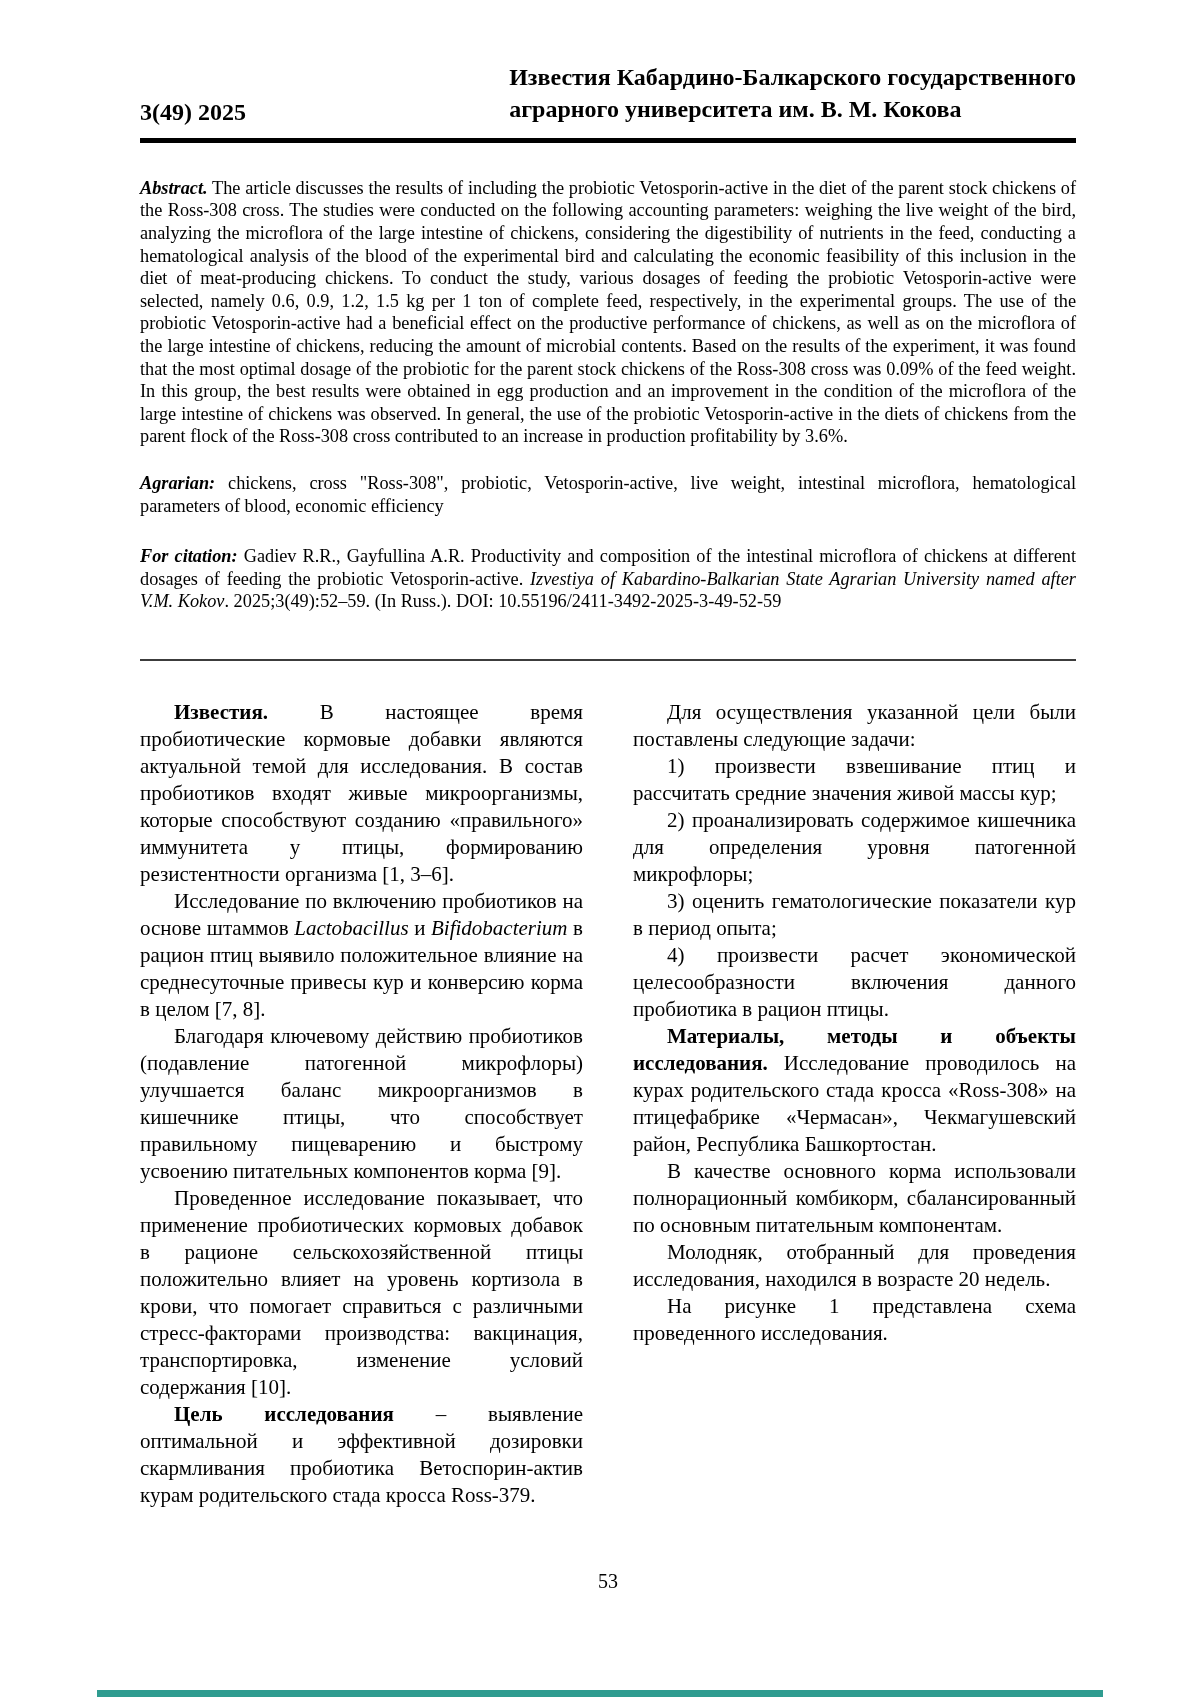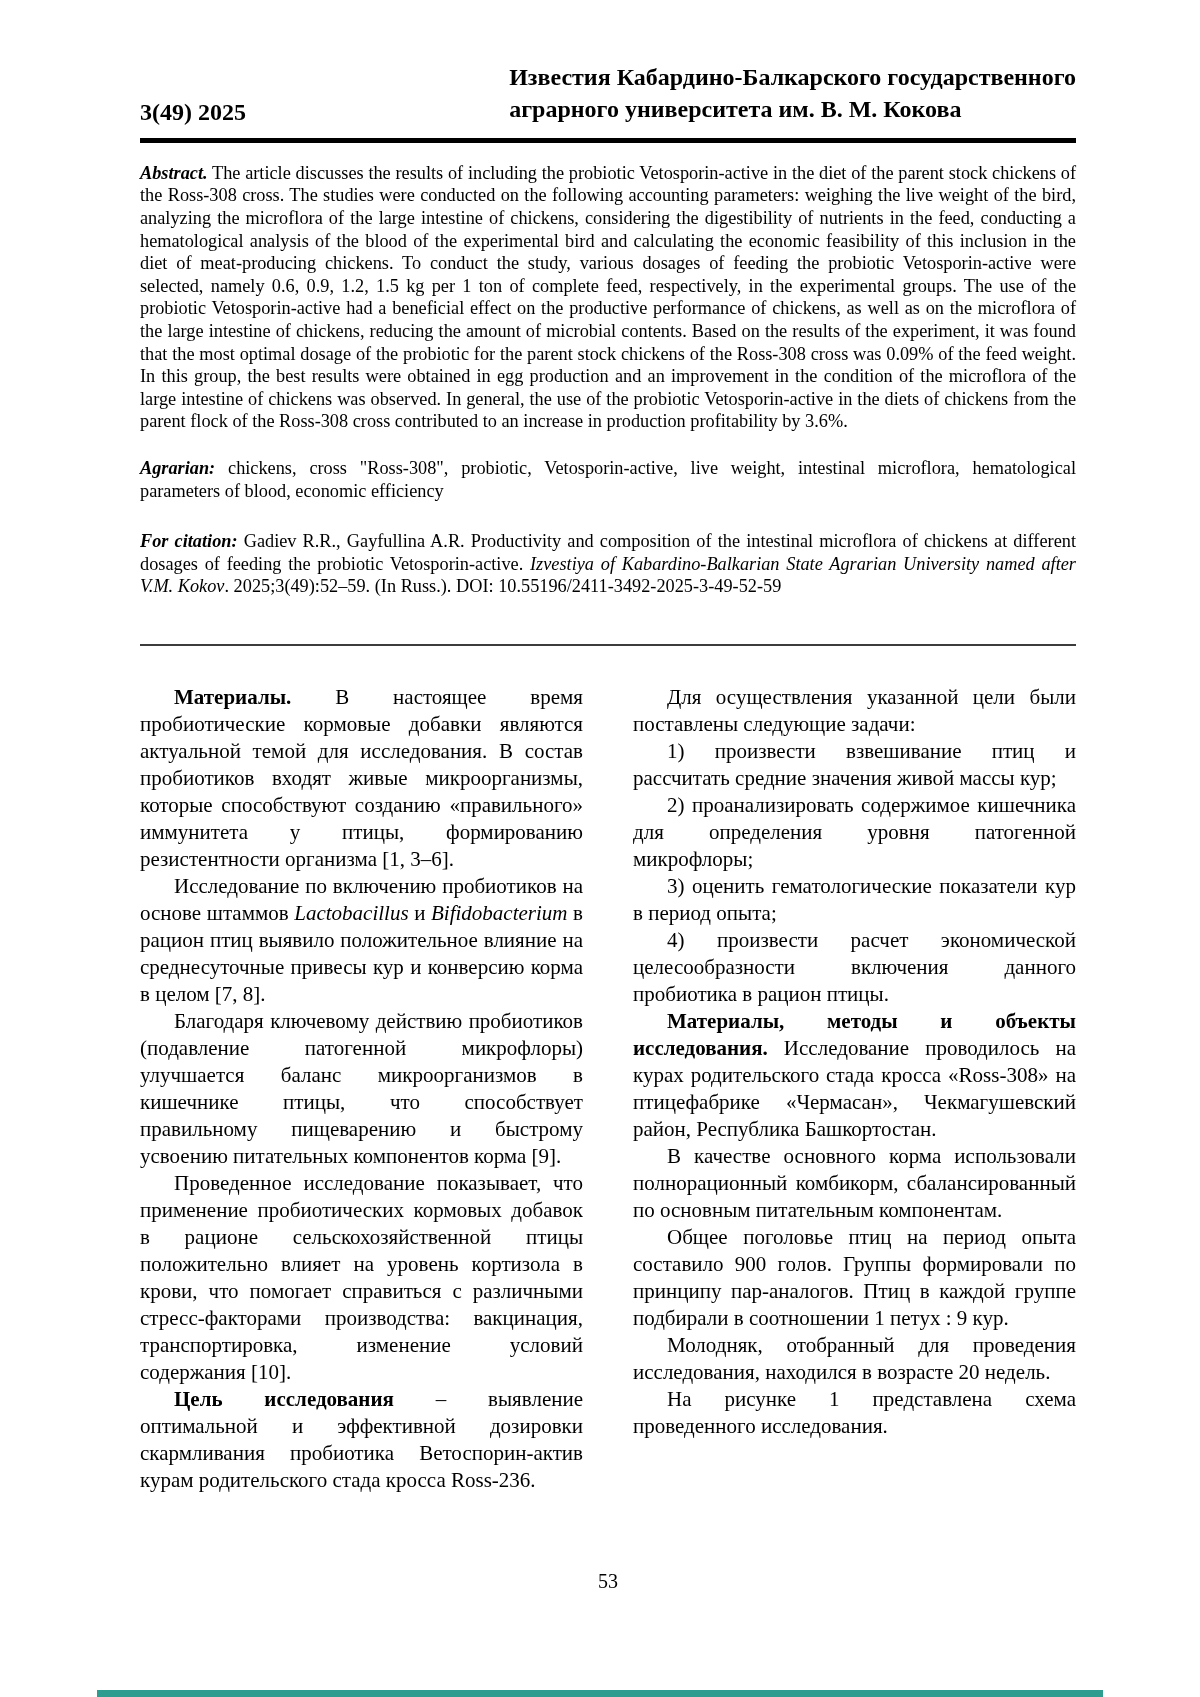--- a/index.html
+++ b/index.html
@@ -36,21 +36,21 @@
   }
   .journal-title {
     font-weight: bold;
     font-size: 24px;
     line-height: 1.33;
   }
   .front-block {
     text-align: justify;
     font-size: 18.3px;
     line-height: 22.6px;
-    margin-top: 19px;
+    margin-top: 34px;
   }
   .keywords-block { margin-top: 24px; }
   .citation-block { margin-top: 28px; }
   .lead-bi {
     font-weight: bold;
     font-style: italic;
   }
   .italic { font-style: italic; }
   .rule-thin {
     border-top: 2px solid #3c3c3c;
@@ -113,43 +113,42 @@
   <div class="front-block citation-block">
     <span class="lead-bi">For citation:</span><span> Gadiev R.R., Gayfullina A.R. Productivity and composition of the intestinal microflora of chickens at different dosages of feeding the probiotic Vetosporin-active. </span><span class="italic">Izvestiya of Kabardino-Balkarian State Agrarian University named after V.M. Kokov</span><span>. 2025;3(49):52–59. (In Russ.). DOI: 10.55196/2411-3492-2025-3-49-52-59</span>
   </div>
 
   <div class="rule-thin"></div>
 
   <div class="columns">
 
     <div class="col">
       <p>
-        <span class="lead-b">Материалы.</span><span> В настоящее время пробиотические кормовые добавки являются актуальной темой для исследования. В состав пробиотиков входят живые микроорганизмы, которые способствуют созданию «правильного» иммунитета у птицы, формированию резистентности организма [1, 3–6].</span>
+        <span class="lead-b">Известия.</span><span> В настоящее время пробиотические кормовые добавки являются актуальной темой для исследования. В состав пробиотиков входят живые микроорганизмы, которые способствуют созданию «правильного» иммунитета у птицы, формированию резистентности организма [1, 3–6].</span>
       </p>
       <p>
         <span>Исследование по включению пробиотиков на основе штаммов </span><span class="italic">Lactobacillus</span><span> и </span><span class="italic">Bifidobacterium</span><span> в рацион птиц выявило положительное влияние на среднесуточные привесы кур и конверсию корма в целом [7, 8].</span>
       </p>
       <p>Благодаря ключевому действию пробиотиков (подавление патогенной микрофлоры) улучшается баланс микроорганизмов в кишечнике птицы, что способствует правильному пищеварению и быстрому усвоению питательных компонентов корма [9].</p>
       <p>Проведенное исследование показывает, что применение пробиотических кормовых добавок в рационе сельскохозяйственной птицы положительно влияет на уровень кортизола в крови, что помогает справиться с различными стресс-факторами производства: вакцинация, транспортировка, изменение условий содержания [10].</p>
       <p>
-        <span class="lead-b">Цель исследования</span><span> – выявление оптимальной и эффективной дозировки скармливания пробиотика Ветоспорин-актив курам родительского стада кросса Ross-236.</span>
+        <span class="lead-b">Цель исследования</span><span> – выявление оптимальной и эффективной дозировки скармливания пробиотика Ветоспорин-актив курам родительского стада кросса Ross-379.</span>
       </p>
     </div>
 
     <div class="col">
       <p>Для осуществления указанной цели были поставлены следующие задачи:</p>
       <p>1) произвести взвешивание птиц и рассчитать средние значения живой массы кур;</p>
       <p>2) проанализировать содержимое кишечника для определения уровня патогенной микрофлоры;</p>
       <p>3) оценить гематологические показатели кур в период опыта;</p>
       <p>4) произвести расчет экономической целесообразности включения данного пробиотика в рацион птицы.</p>
       <p>
         <span class="lead-b">Материалы, методы и объекты исследования.</span><span> Исследование проводилось на курах родительского стада кросса «Ross-308» на птицефабрике «Чермасан», Чекмагушевский район, Республика Башкортостан.</span>
       </p>
       <p>В качестве основного корма использовали полнорационный комбикорм, сбалансированный по основным питательным компонентам.</p>
-      <p>Общее поголовье птиц на период опыта составило 900 голов. Группы формировали по принципу пар-аналогов. Птиц в каждой группе подбирали в соотношении 1 петух : 9 кур.</p>
       <p>Молодняк, отобранный для проведения исследования, находился в возрасте 20 недель.</p>
       <p>На рисунке 1 представлена схема проведенного исследования.</p>
     </div>
 
   </div>
 
 </div>
 
 <div class="page-number">53</div>
 

